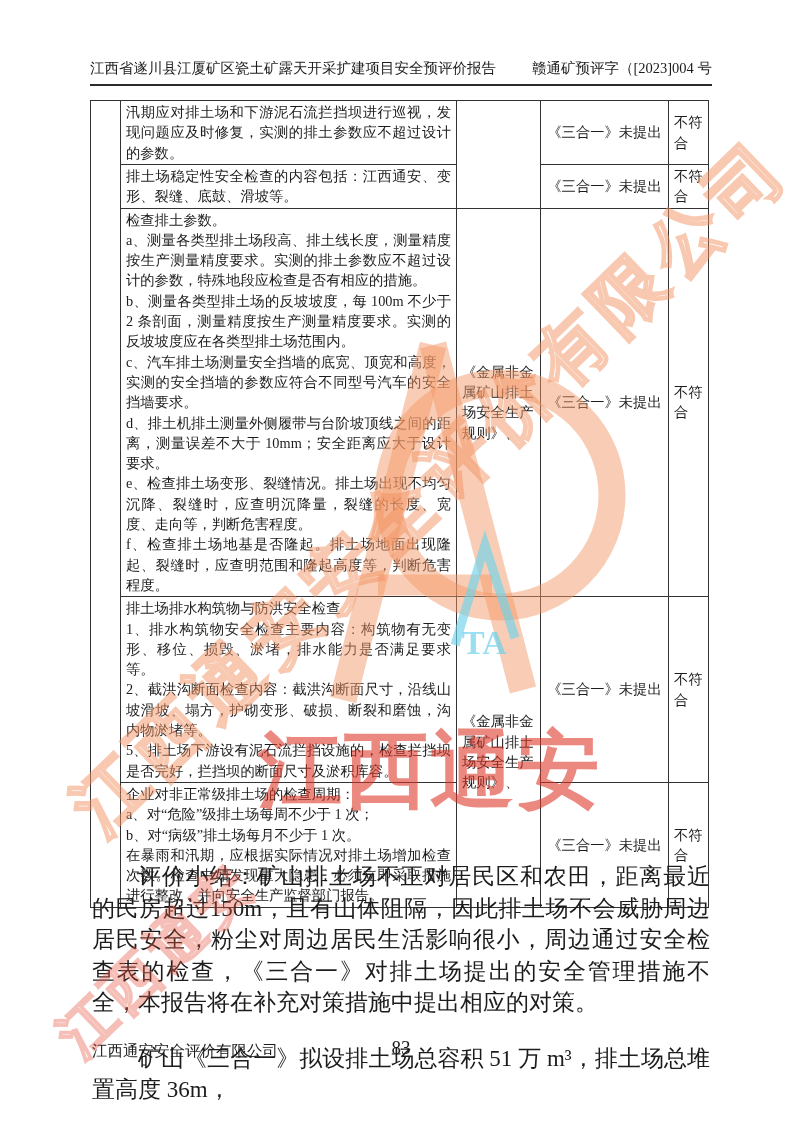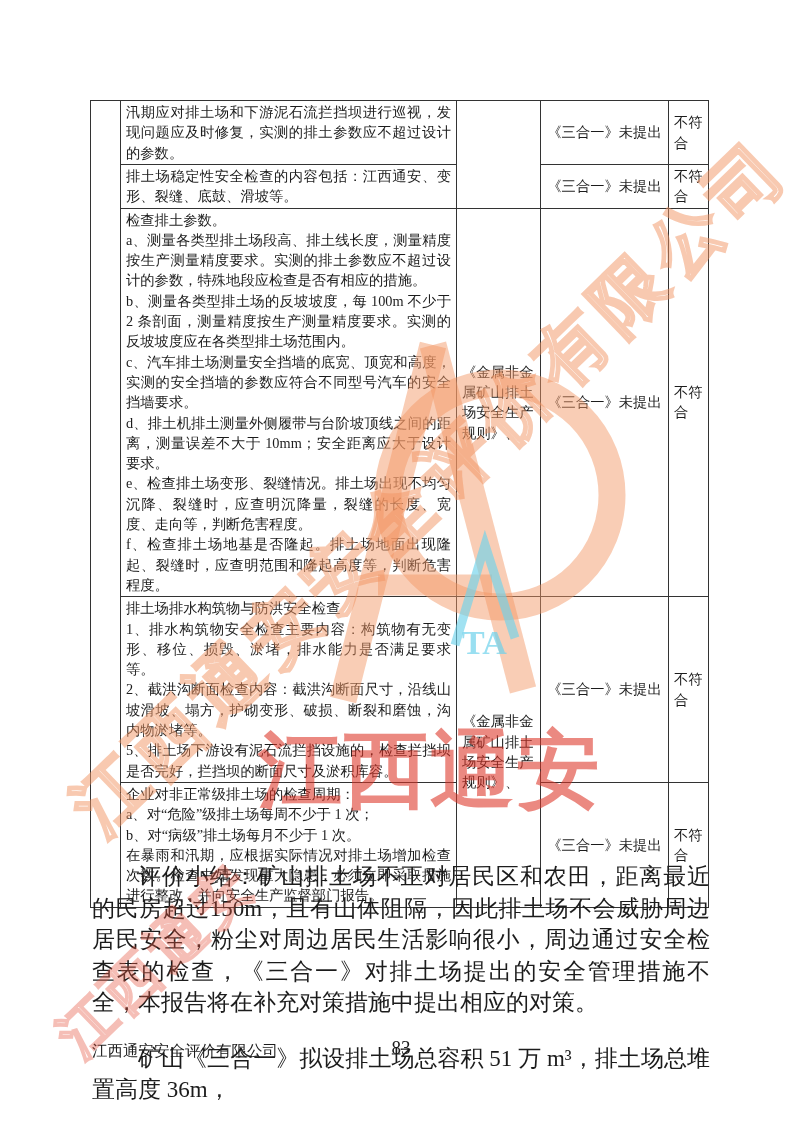--- a/index.html
+++ b/index.html
@@ -72,20 +72,24 @@
   .wm-cyan-text{
     left:462px;top:624px;font-size:34px;font-weight:700;
     color:rgba(110,210,235,0.7);
   }
 </style>
 </head>
 <body>
 
 <div class="page">
 
+  <div class="header">
+    <span class="h-title">江西省遂川县江厦矿区瓷土矿露天开采扩建项目安全预评价报告</span>
+    <span class="h-doc">赣通矿预评字（[2023]004 号</span>
+  </div>
 
   <table class="checklist">
     <colgroup>
       <col style="width:30px">
         <col style="width:336px">
         <col style="width:84px">
         <col style="width:128px">
         <col style="width:40px">
     </colgroup>
     <tbody>

